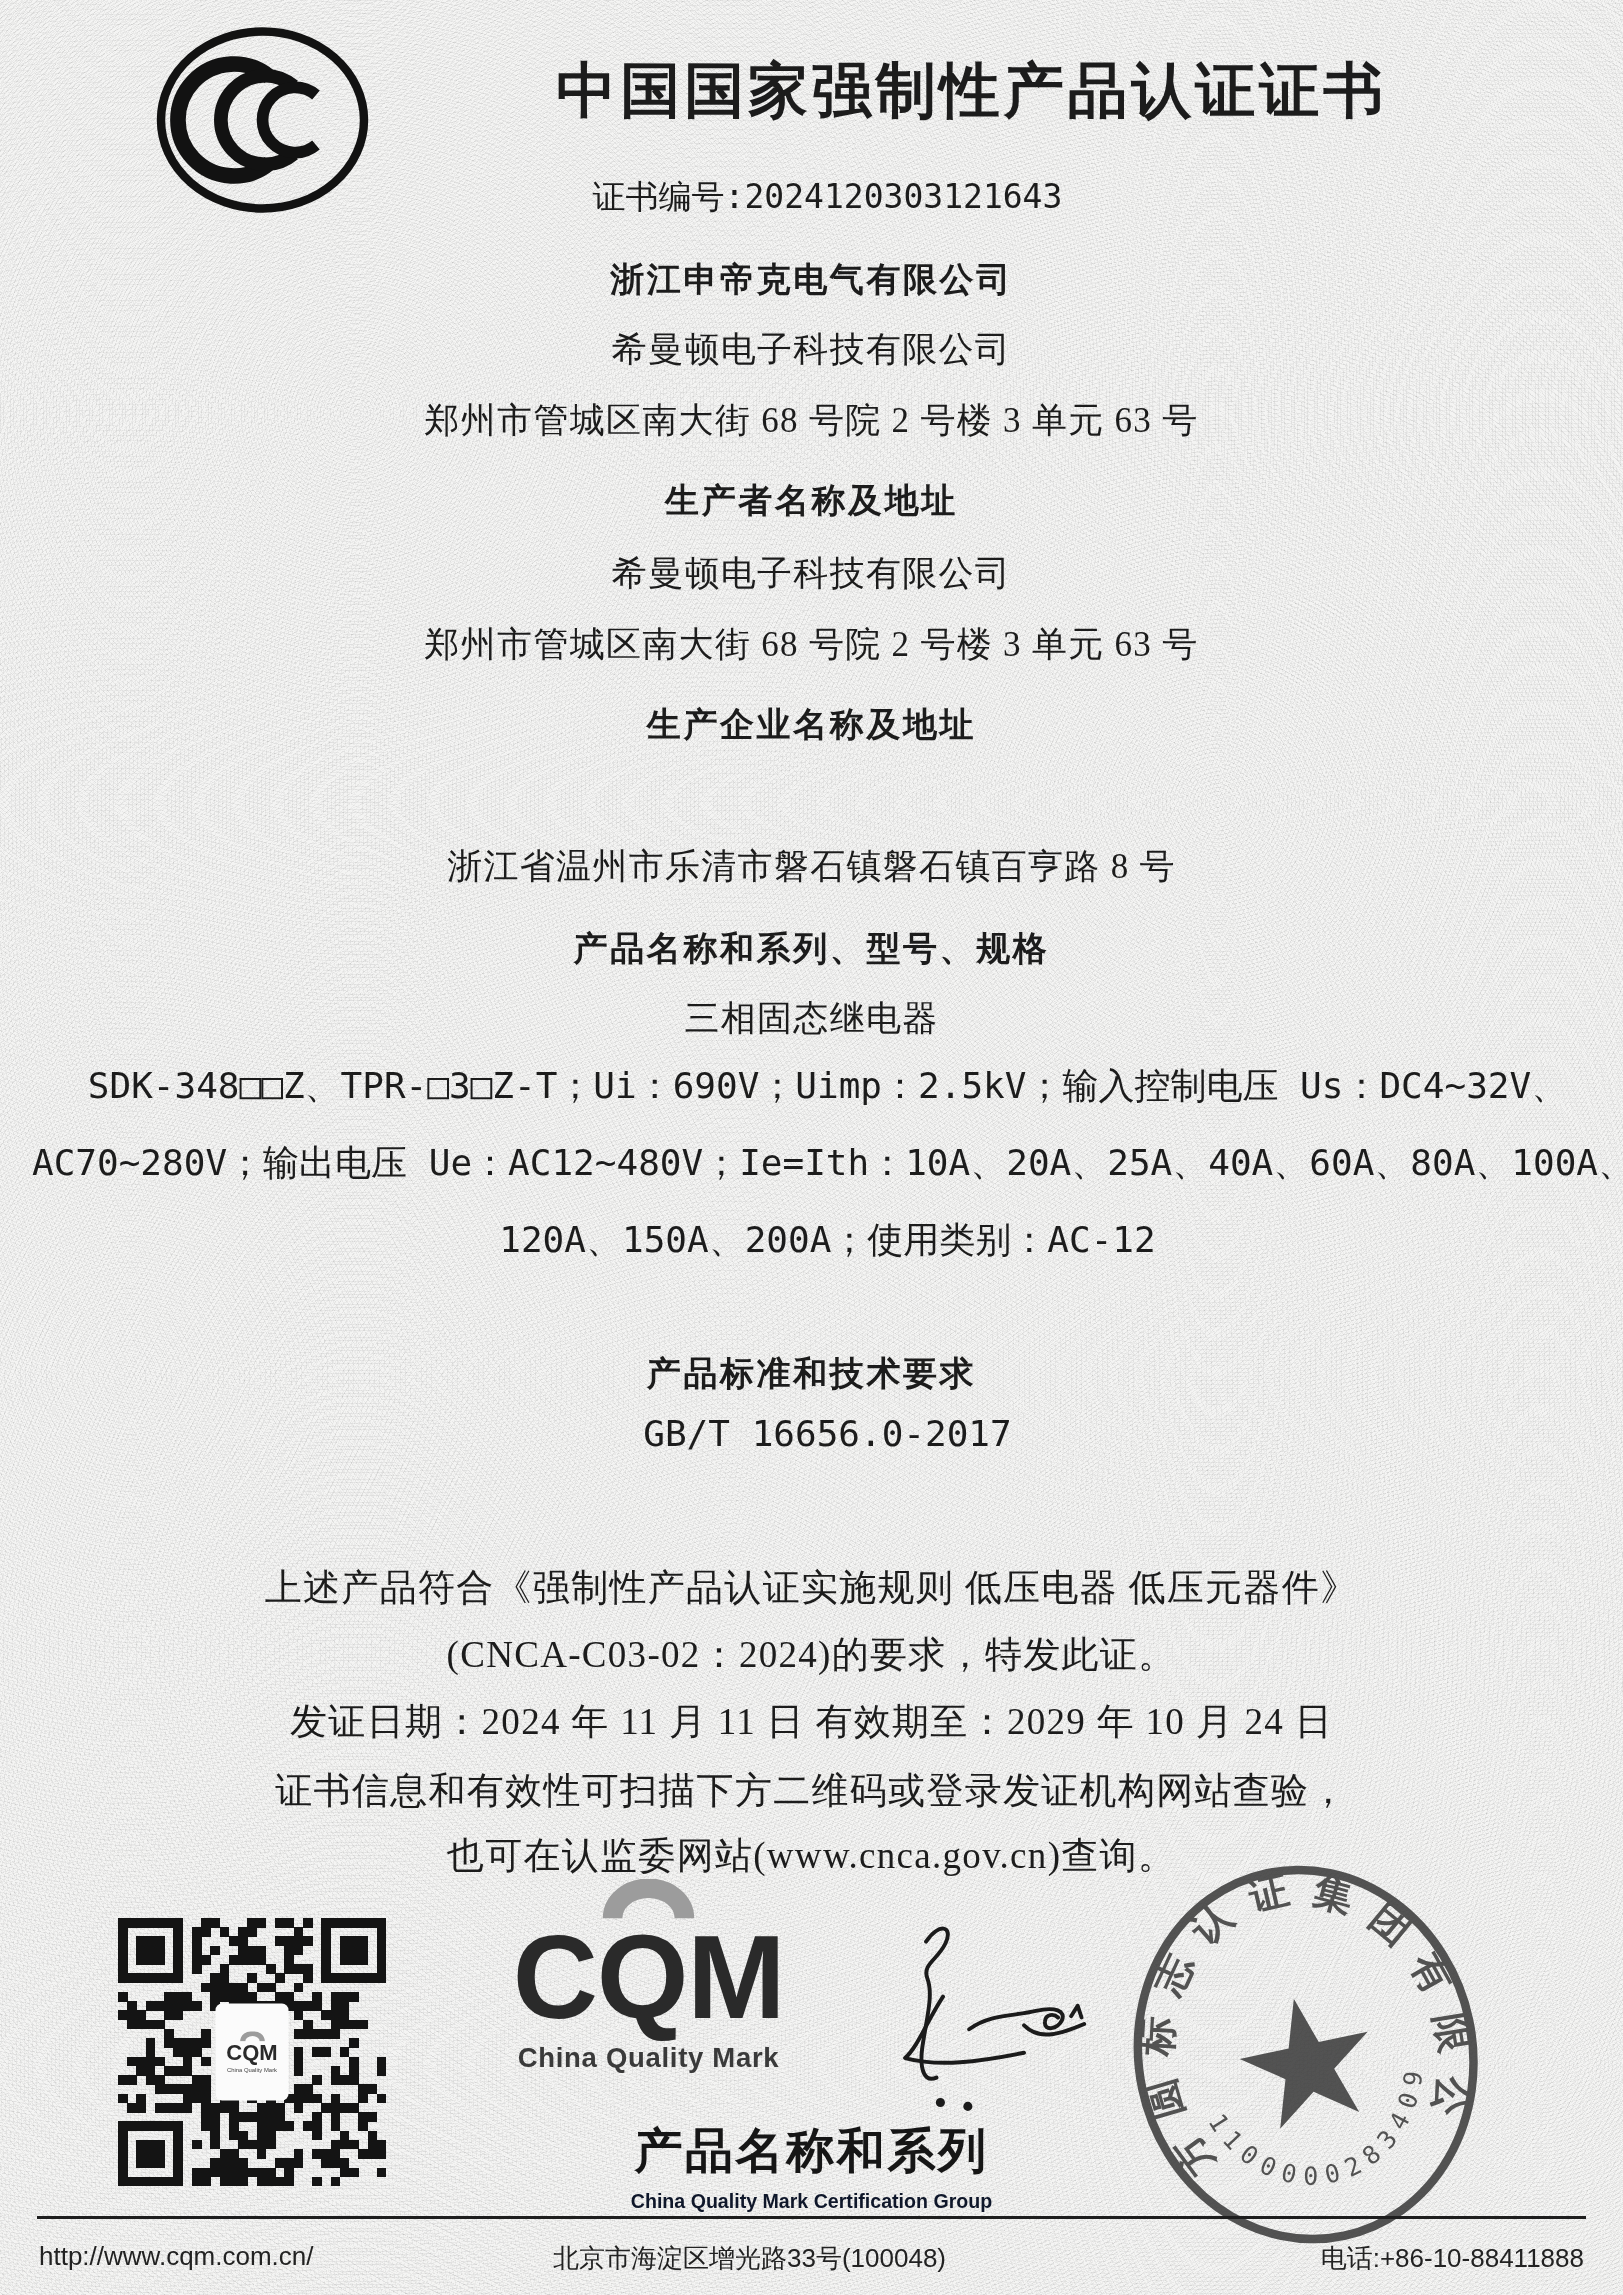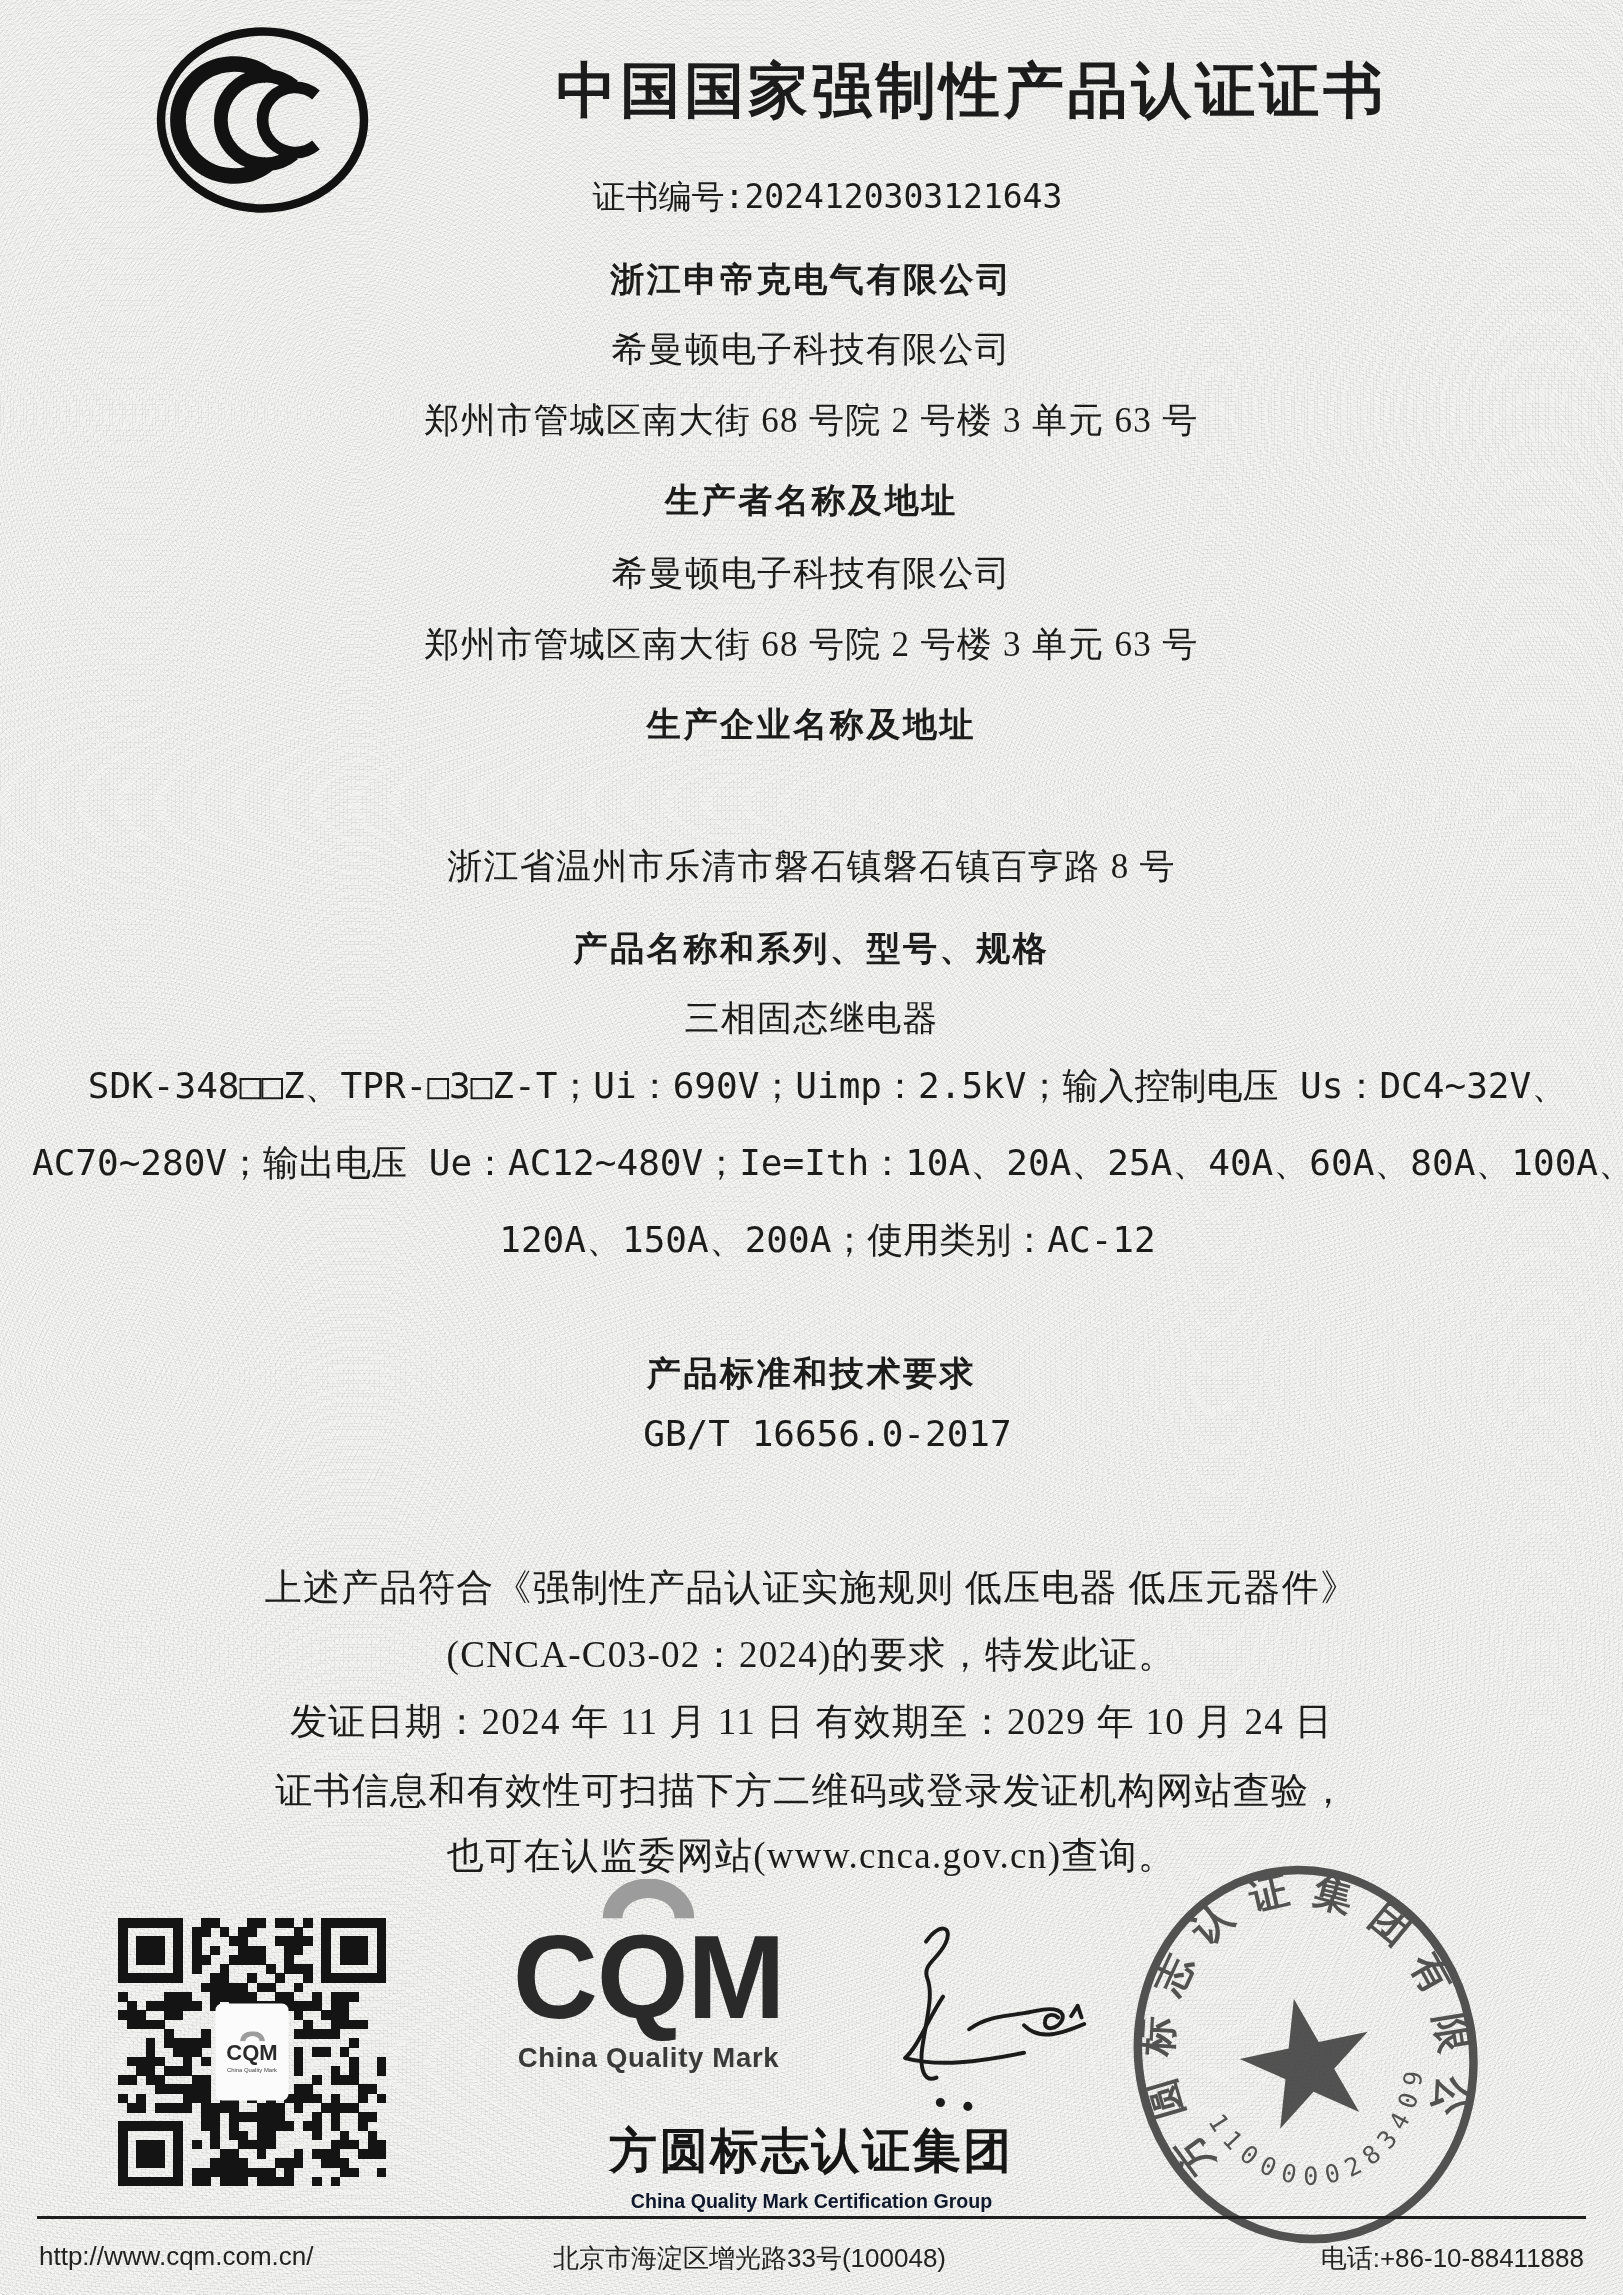--- a/index.html
+++ b/index.html
@@ -513,21 +513,21 @@
       <path d="M176,120 C150,160 138,196 118,214 C170,228 230,220 300,206"></path>
       <path d="M216,170 C250,146 286,150 318,142 C348,135 364,142 358,156 C352,170 330,174 332,158 C333,146 346,146 352,152"></path>
       <path d="M300,164 C322,186 350,180 392,162"></path>
       <path d="M372,150 l10,-16 l6,18"></path>
       <circle cx="172" cy="282" r="4" fill="#1b1b1b"></circle>
       <circle cx="214" cy="288" r="4" fill="#1b1b1b"></circle>
     </g>
   </svg>
 
   <div class="group-block">
-    <div class="group-cn">方圆标志认证集团</div>
+    <div class="group-cn">产品名称和系列</div>
     <div class="group-en">China Quality Mark Certification Group</div>
   </div>
 
   <svg class="stamp" width="370" height="393" viewBox="-282 -300 565 600">
     <g transform="rotate(-12)" fill="#3d3d3d" stroke="none">
       <ellipse cx="0" cy="0" rx="255" ry="283" fill="none" stroke="#3d3d3d" stroke-width="13"></ellipse>
       <path id="sealTop" d="M -167.9 133.2 A 205 232 0 1 1 167.9 133.2" fill="none"></path>
       <path id="sealBot" d="M -170.2 58.4 A 178 200 0 0 0 170.2 58.4" fill="none"></path>
       <text font-size="60" font-family="Liberation Sans, DejaVu Sans, sans-serif" font-weight="bold">
         <textPath href="#sealTop" startOffset="0" textLength="1050" lengthAdjust="spacing">方圆标志认证集团有限公司</textPath>

